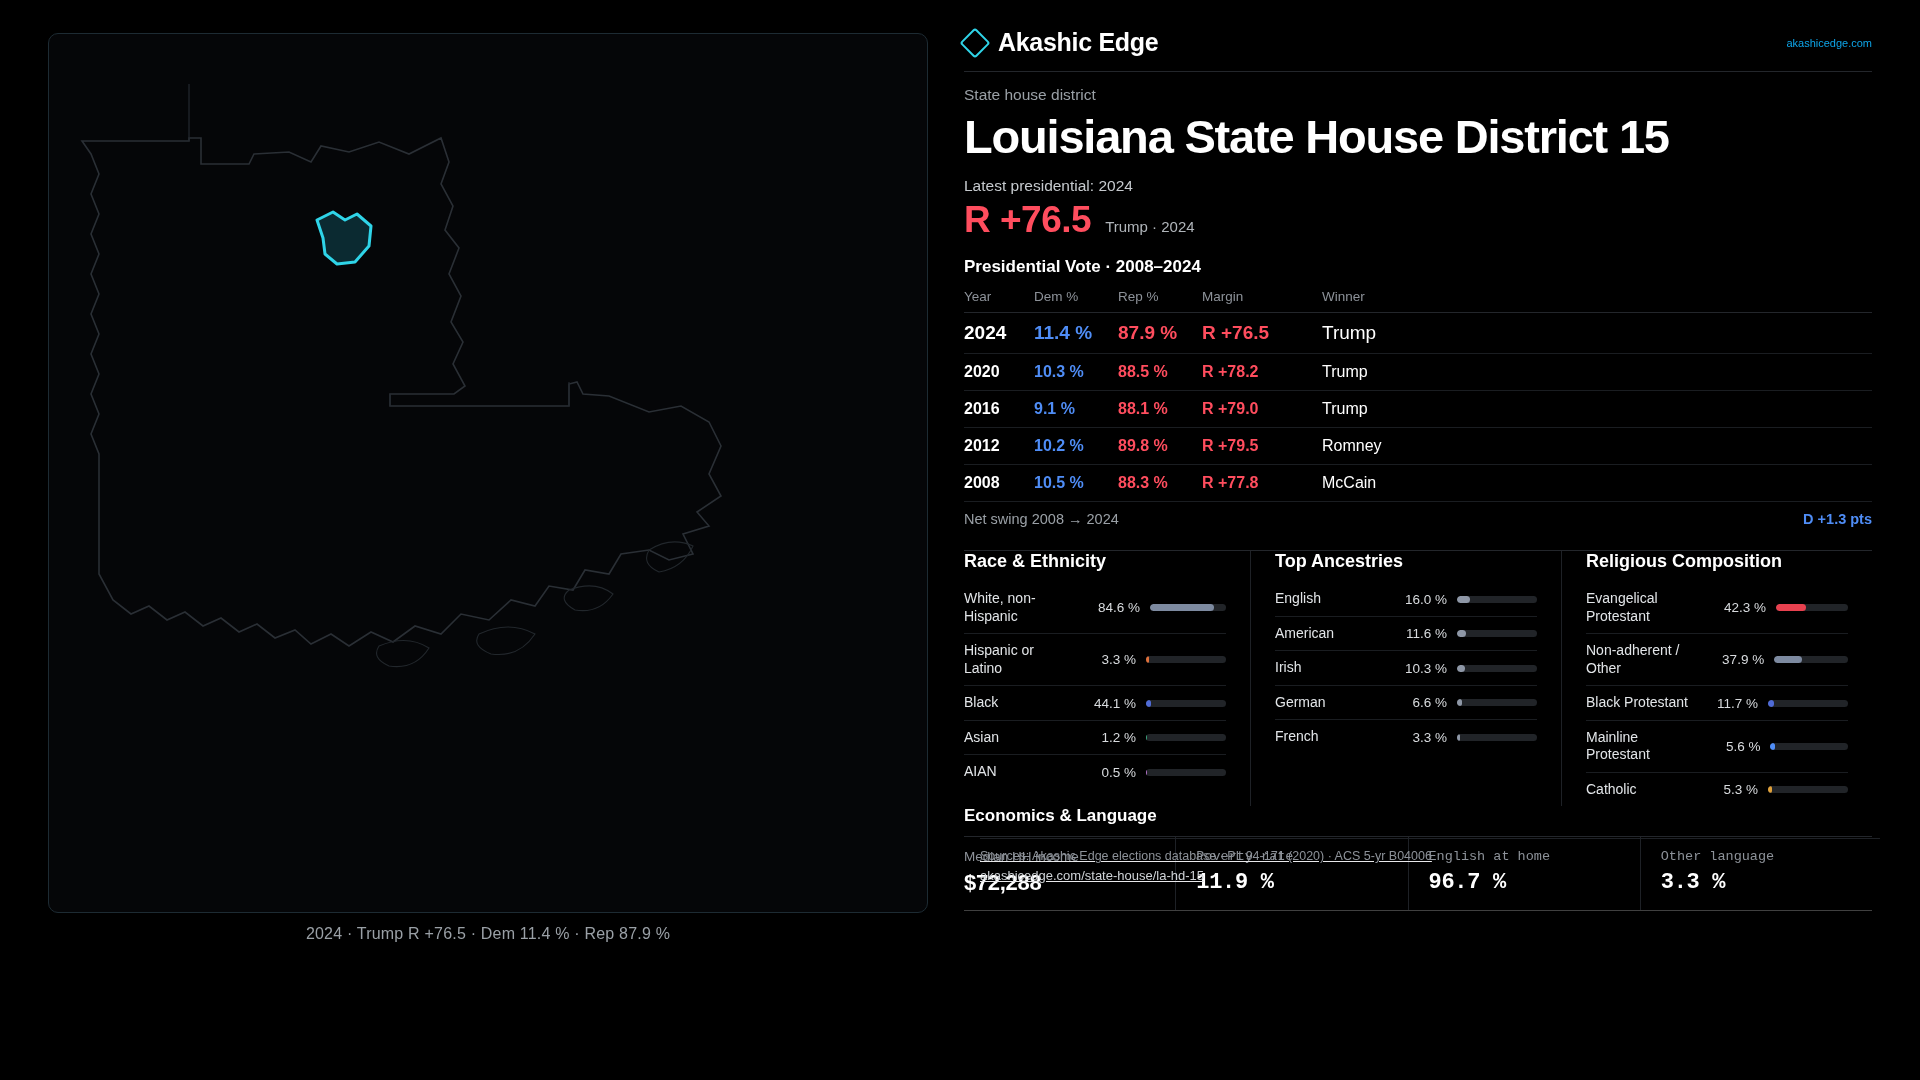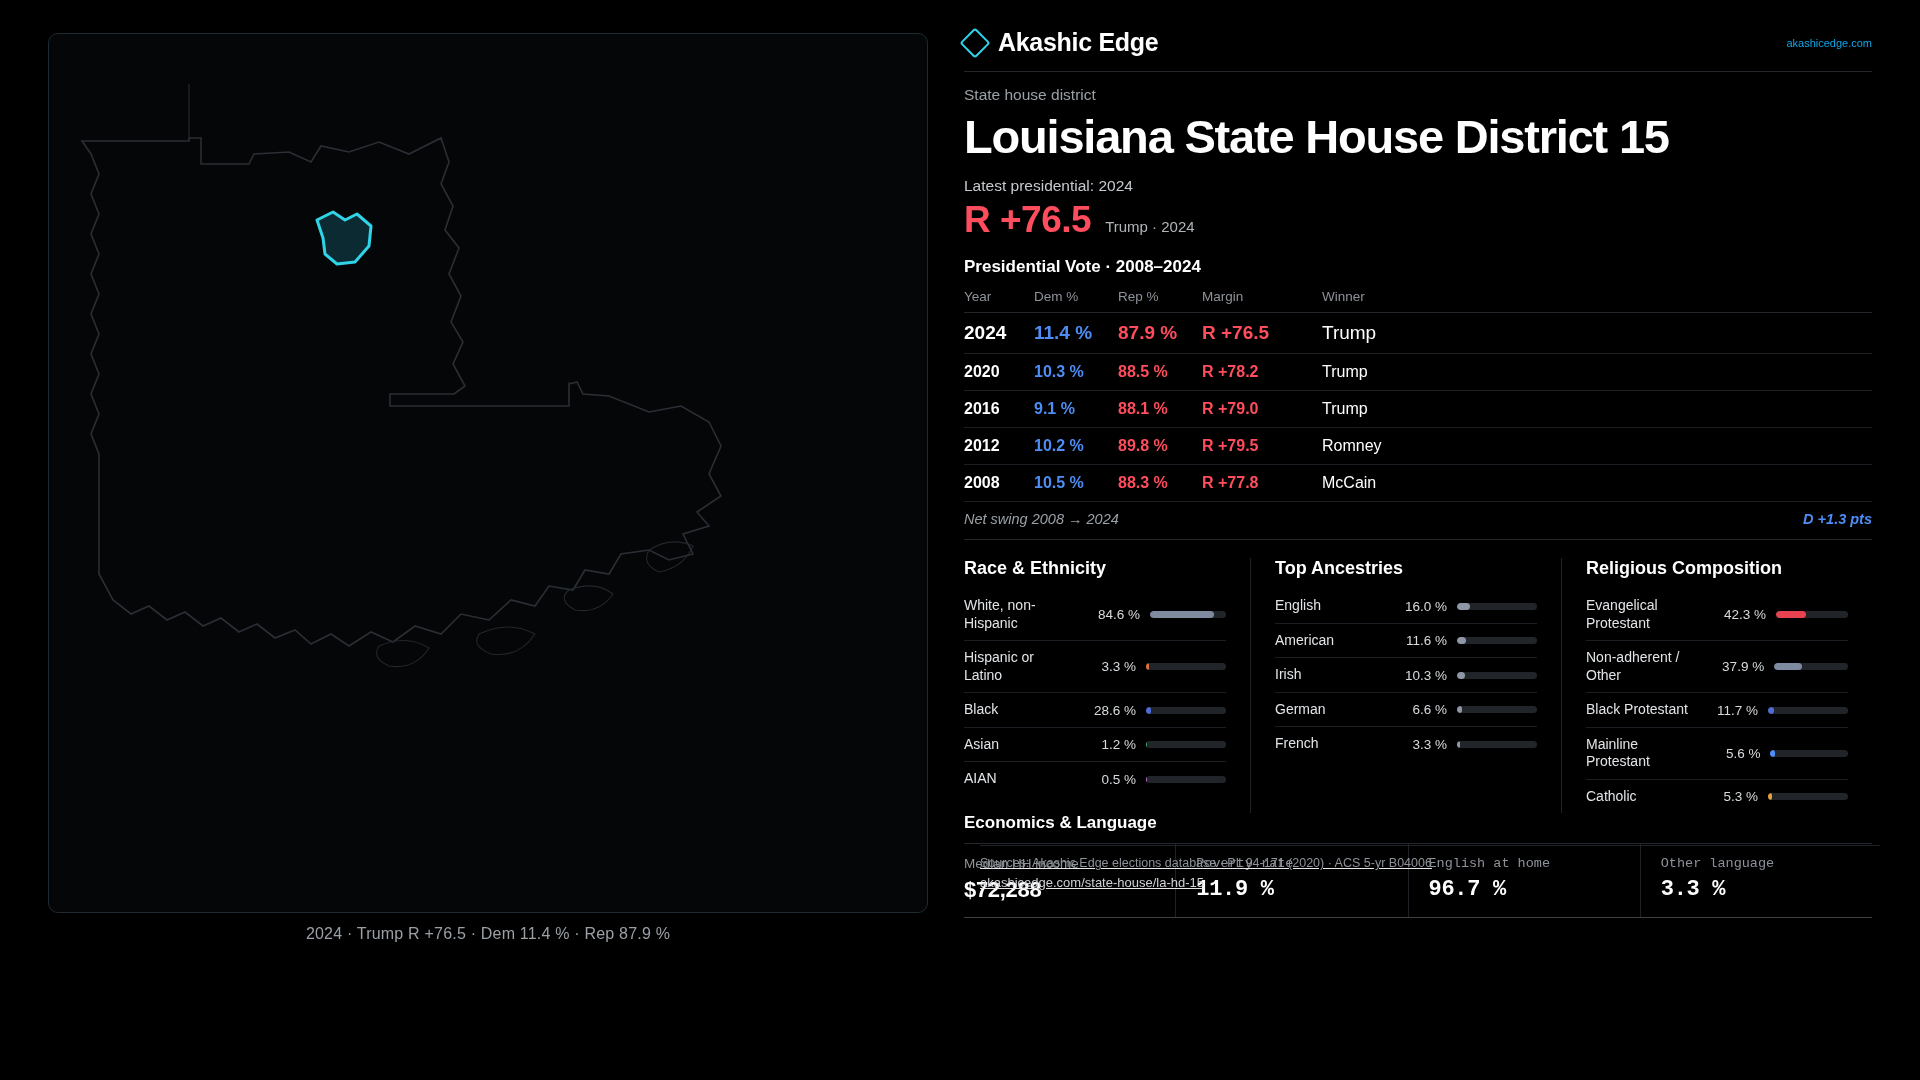--- a/index.html
+++ b/index.html
@@ -105,24 +105,23 @@
   table.votes tr.hl td { font-size: 19px; }
   .c-year { width: 70px; font-weight: 700; color: #ffffff; }
   .c-dem { width: 84px; color: #4f8df6; font-weight: 700; }
   .c-rep { width: 84px; color: #ff4d5e; font-weight: 700; }
   .c-mar { width: 120px; color: #ff4d5e; font-weight: 700; }
   .c-win { color: #ffffff; }
   tr.hl .c-win { font-weight: 400; }
 
   .swing {
     display: flex; justify-content: space-between; align-items: center;
-    padding: 9px 0 12px 0;
+    padding: 9px 0 23px 0;
     border-bottom: 1px solid #23262b;
-    margin-bottom: 18px;
-    font-style: italic;
+    margin-bottom: 0;
   }
   .swing-label { font-size: 14.5px; color: #9aa0a6; }
   .swing-val { font-size: 14.5px; color: #4f8df6; font-weight: 700; }
 
   
   .demos { display: flex; gap: 0; }
   .dcol { flex: 1; padding-right: 24px; }
   .dcol + .dcol { border-left: 1px solid #1e2126; padding-left: 24px; }
   .dcol h3 {
     font-size: 18px; font-weight: 700; color: #ffffff; margin-bottom: 10px;
@@ -291,21 +290,21 @@
           </div>
           <div class="drow">
             <span class="dlabel">Hispanic or Latino</span>
             <span class="dval">3.3 %</span>
             <span class="dbar">
                 <i style="width:3.3%;background:#e0703a"></i>
               </span>
           </div>
           <div class="drow">
             <span class="dlabel">Black</span>
-            <span class="dval">28.6 %</span>
+            <span class="dval">44.1 %</span>
             <span class="dbar">
                 <i style="width:6.1%;background:#4f6bd6"></i>
               </span>
           </div>
           <div class="drow">
             <span class="dlabel">Asian</span>
             <span class="dval">1.2 %</span>
             <span class="dbar">
                 <i style="width:1.2%;background:#3aa37a"></i>
               </span>

